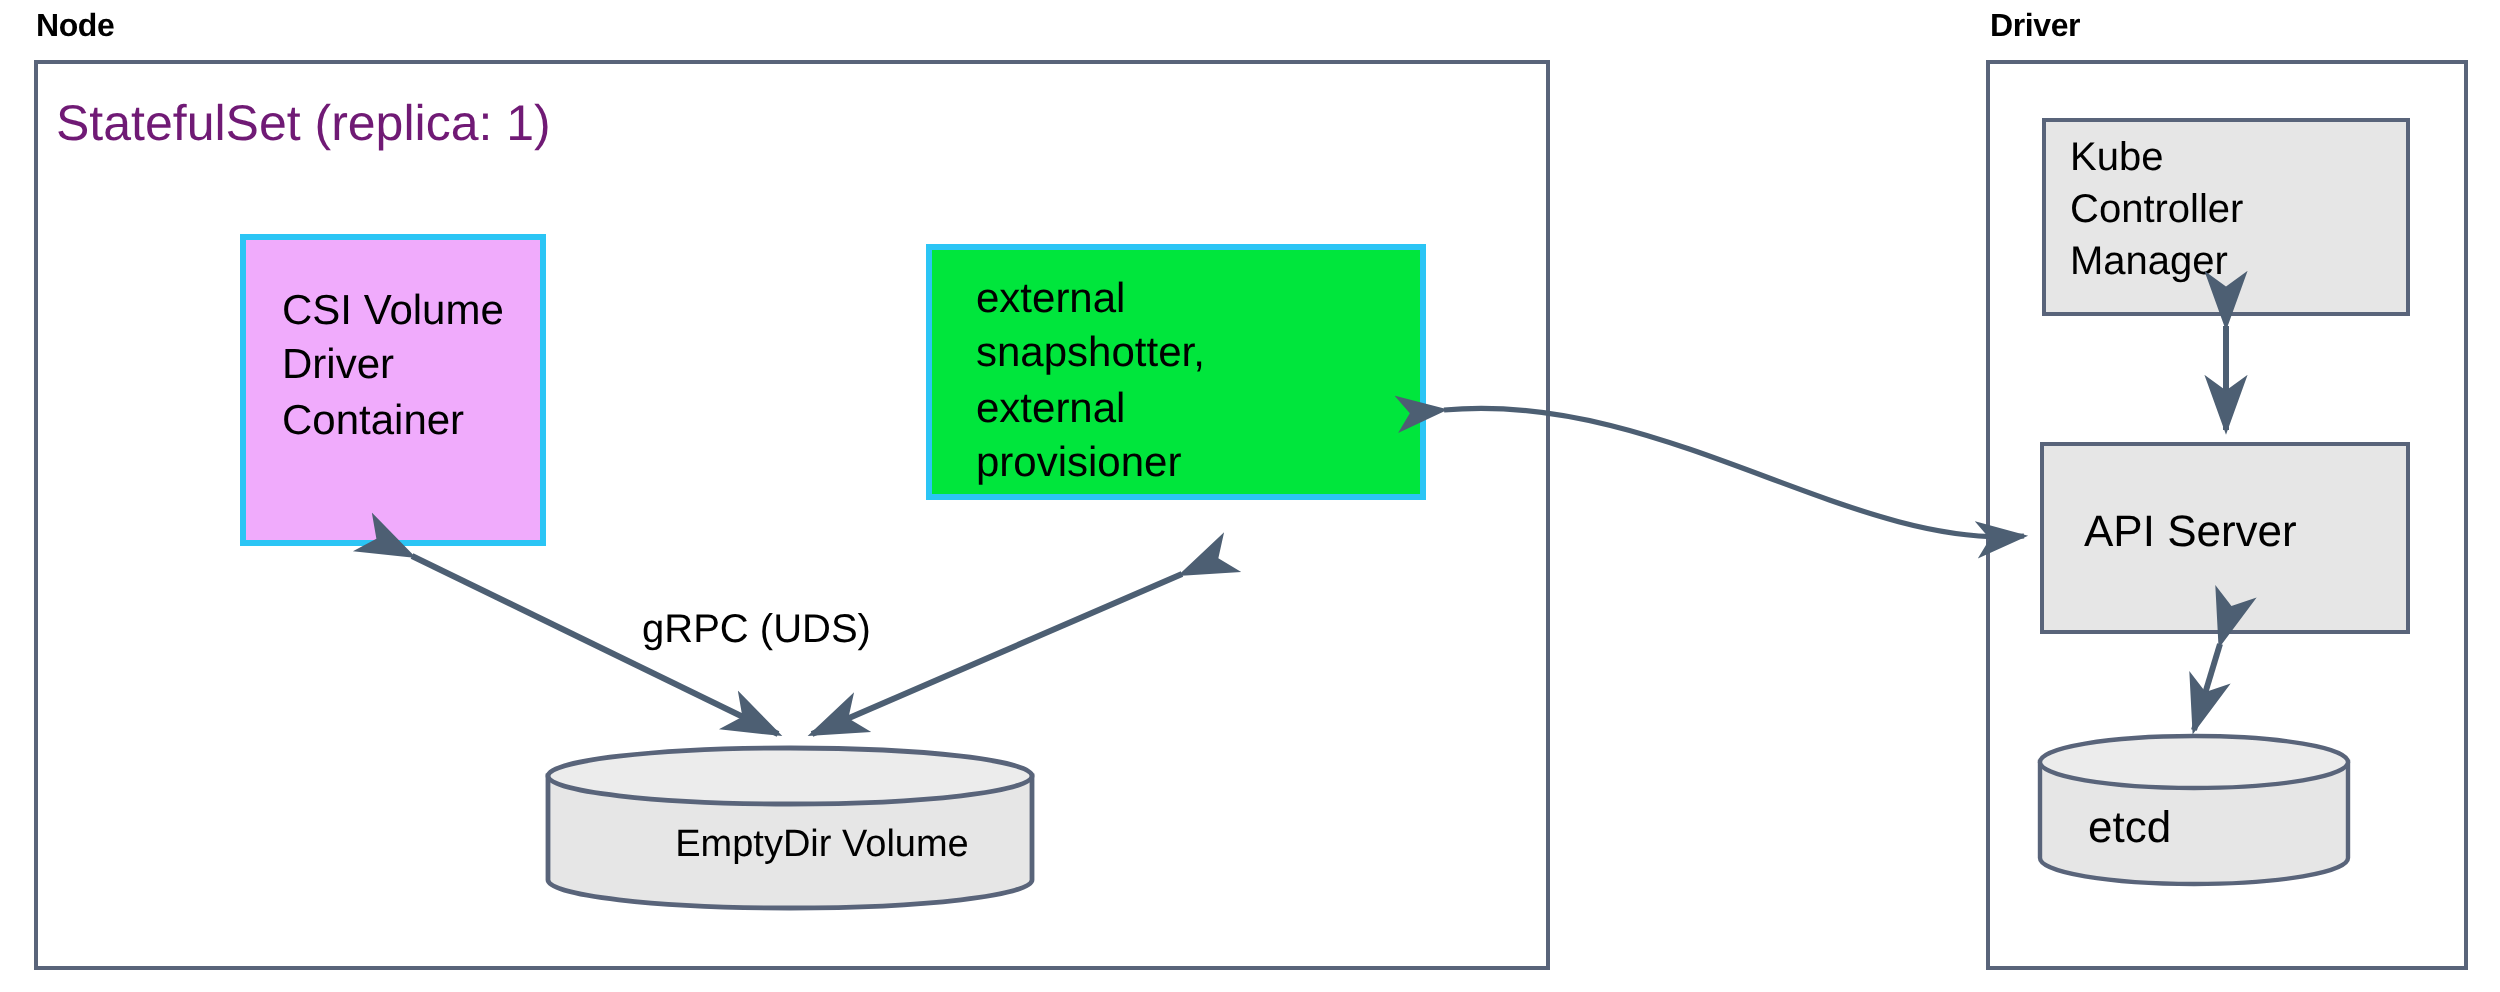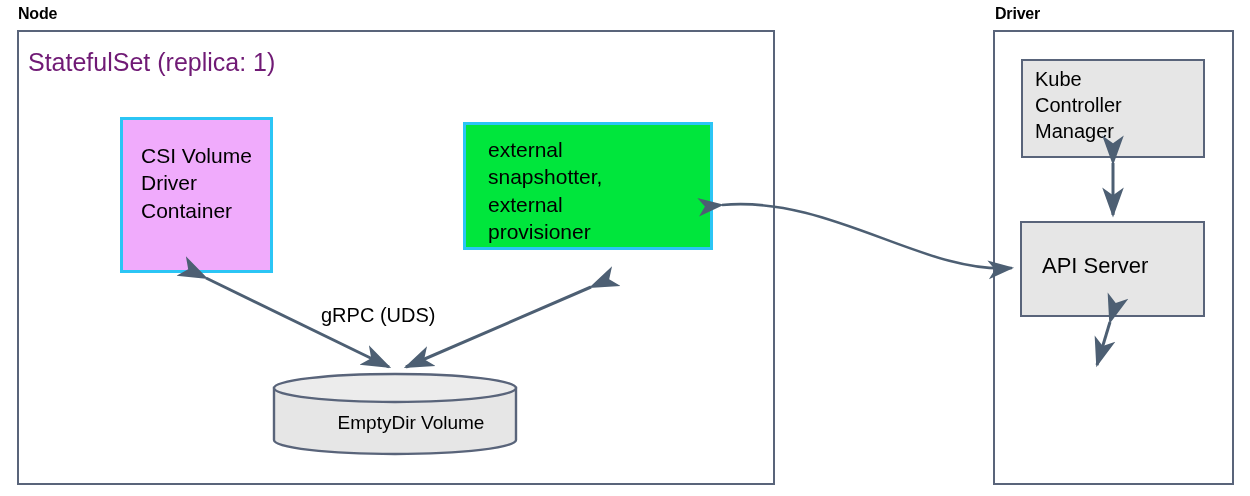--- a/index.html
+++ b/index.html
@@ -119,20 +119,27 @@
   <div class="node-box" style="left:1021px; top:59px; width:184px; height:99px; background:#e6e6e6; border:2px solid #59647a;">
     <div class="node-text" style="left:12px; top:5px; font-size:20px;">Kube
 Controller
 Manager</div>
   </div>
 
   <div class="node-box" style="left:1020px; top:221px; width:185px; height:96px; background:#e6e6e6; border:2px solid #59647a;">
     <div class="node-text" style="left:20px; top:29px; font-size:22px;">API Server</div>
   </div>
 
+  <div class="cyl" style="left:1018px; top:366px; width:158px; height:78px;">
+    <svg width="158" height="78" viewBox="0 0 158 78">
+      <path d="M2,15 L2,63 A77,13 0 0 0 156,63 L156,15 Z" fill="#e6e6e6" stroke="#59647a" stroke-width="2.2"></path>
+      <ellipse cx="79" cy="15" rx="77" ry="13" fill="#ececec" stroke="#59647a" stroke-width="2.2"></ellipse>
+    </svg>
+    <div class="cyl-label" style="top:35px; font-size:22px; text-align:left; padding-left:26px; box-sizing:border-box;">etcd</div>
+  </div>
 
   <svg id="arrows" viewBox="0 0 1250 496">
     <defs>
       <marker id="ah" markerWidth="11" markerHeight="11" refX="9.2" refY="4" orient="auto" markerUnits="strokeWidth">
         <path d="M0,0.4 L10,4 L0,7.6 L2.6,4 Z" fill="#4d5f73"></path>
       </marker>
     </defs>
 
       EmptyDir volume  (gRPC UDS) --&gt;
     <line x1="206" y1="278" x2="389" y2="367" stroke="#4d5f73" stroke-width="3" marker-start="url(#ah)" marker-end="url(#ah)"></line>

